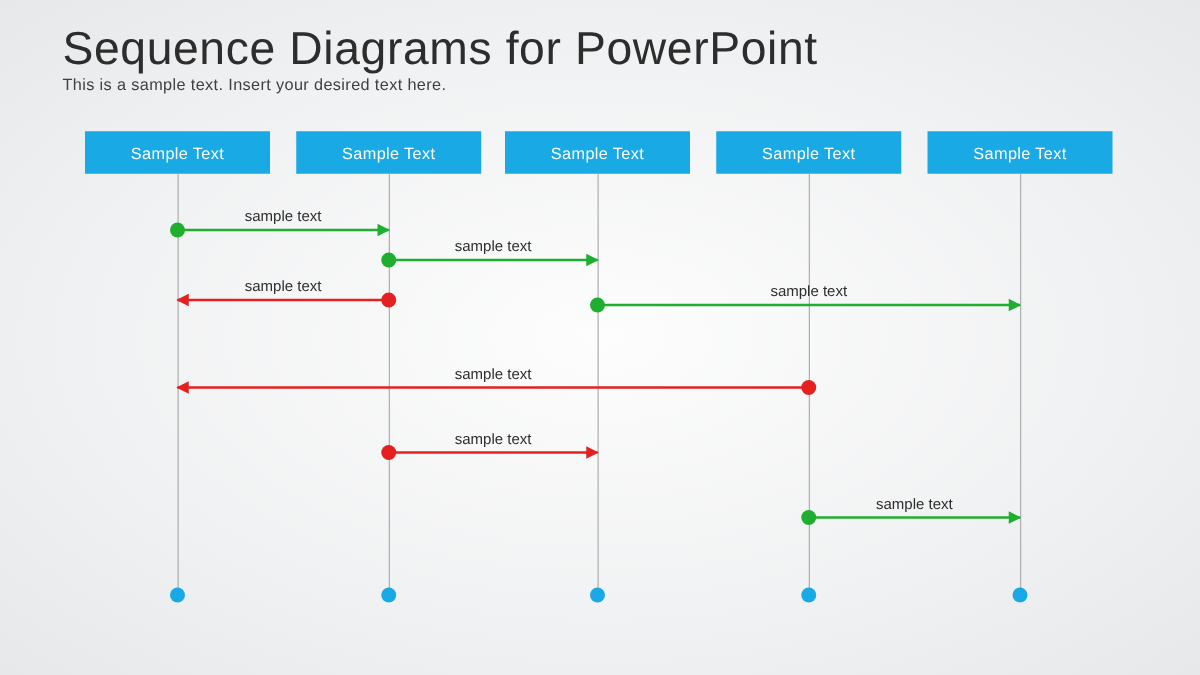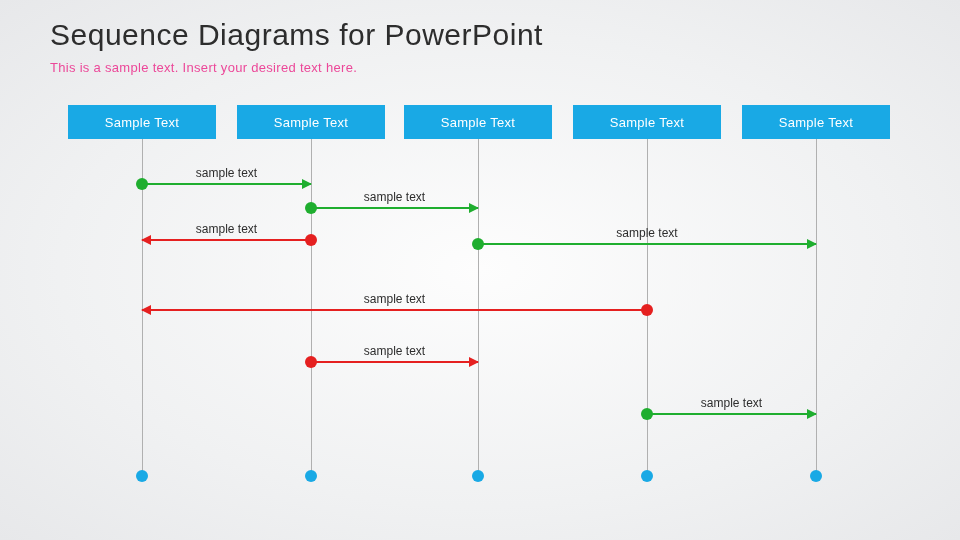--- a/index.html
+++ b/index.html
@@ -7,31 +7,31 @@
   body {
     background: radial-gradient(ellipse at center, #fdfdfd 0%, #f0f1f2 62%, #e7e8ea 100%);
     font-family: "Segoe UI", Arial, sans-serif;
     color: #333;
     position: relative;
   }
   .title {
     position: absolute;
     left: 50px;
     top: 18px;
-    font-size: 30px;
+    font-size: 37px;
     font-weight: 400;
     color: #2d2d2d;
     letter-spacing: 0.5px;
   }
   .subtitle {
     position: absolute;
     left: 50px;
     top: 60px;
     font-size: 13px;
-    color: #ec4899;
+    color: #404040;
     letter-spacing: 0.3px;
   }
   .lane-header {
     position: absolute;
     top: 105px;
     width: 148px;
     height: 34px;
     background: #19a9e5;
     color: #fff;
     font-size: 13px;

